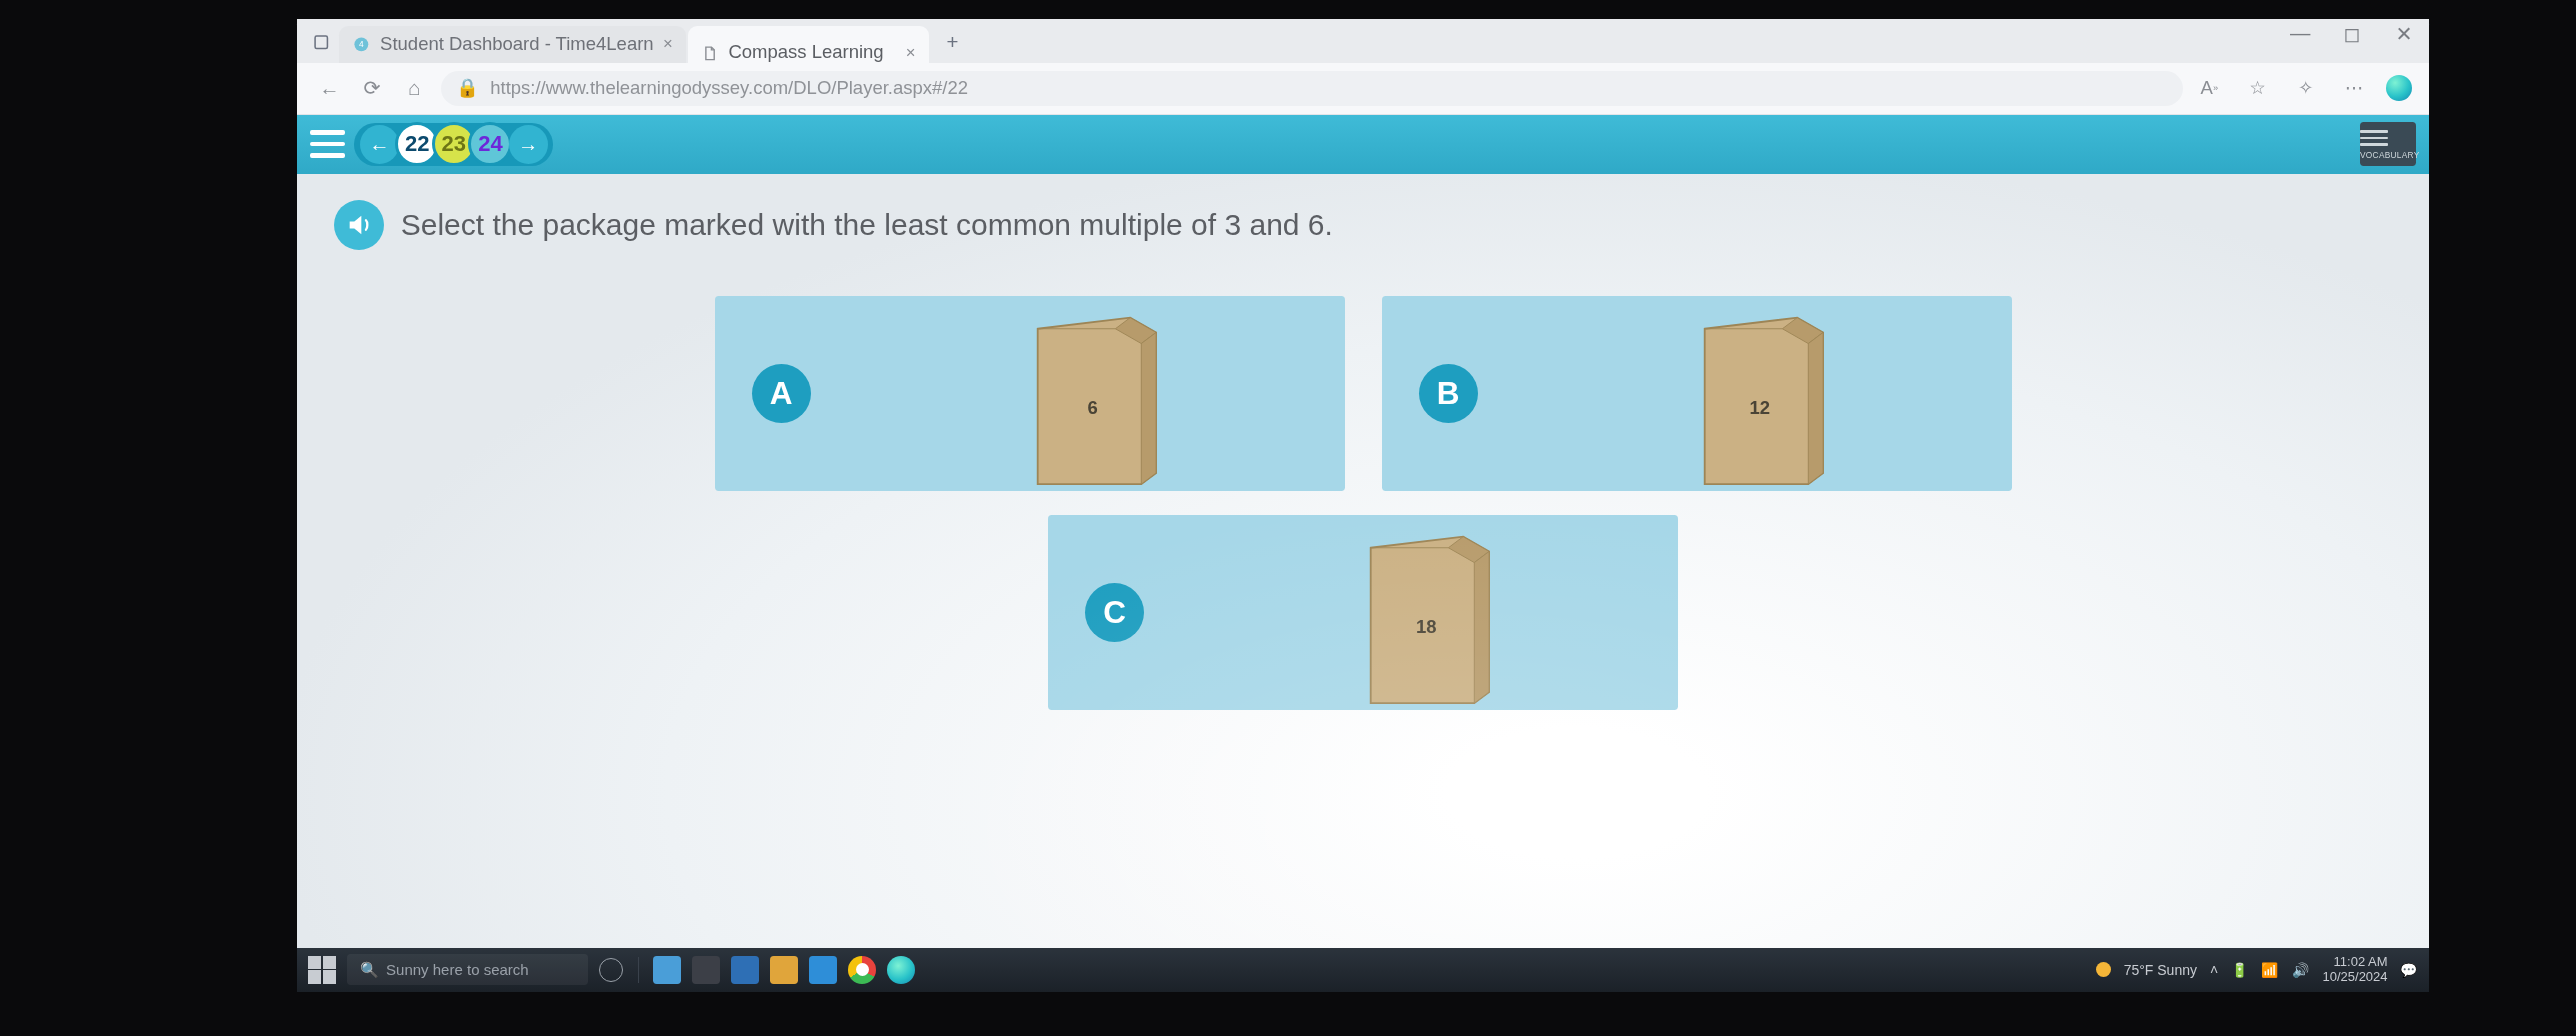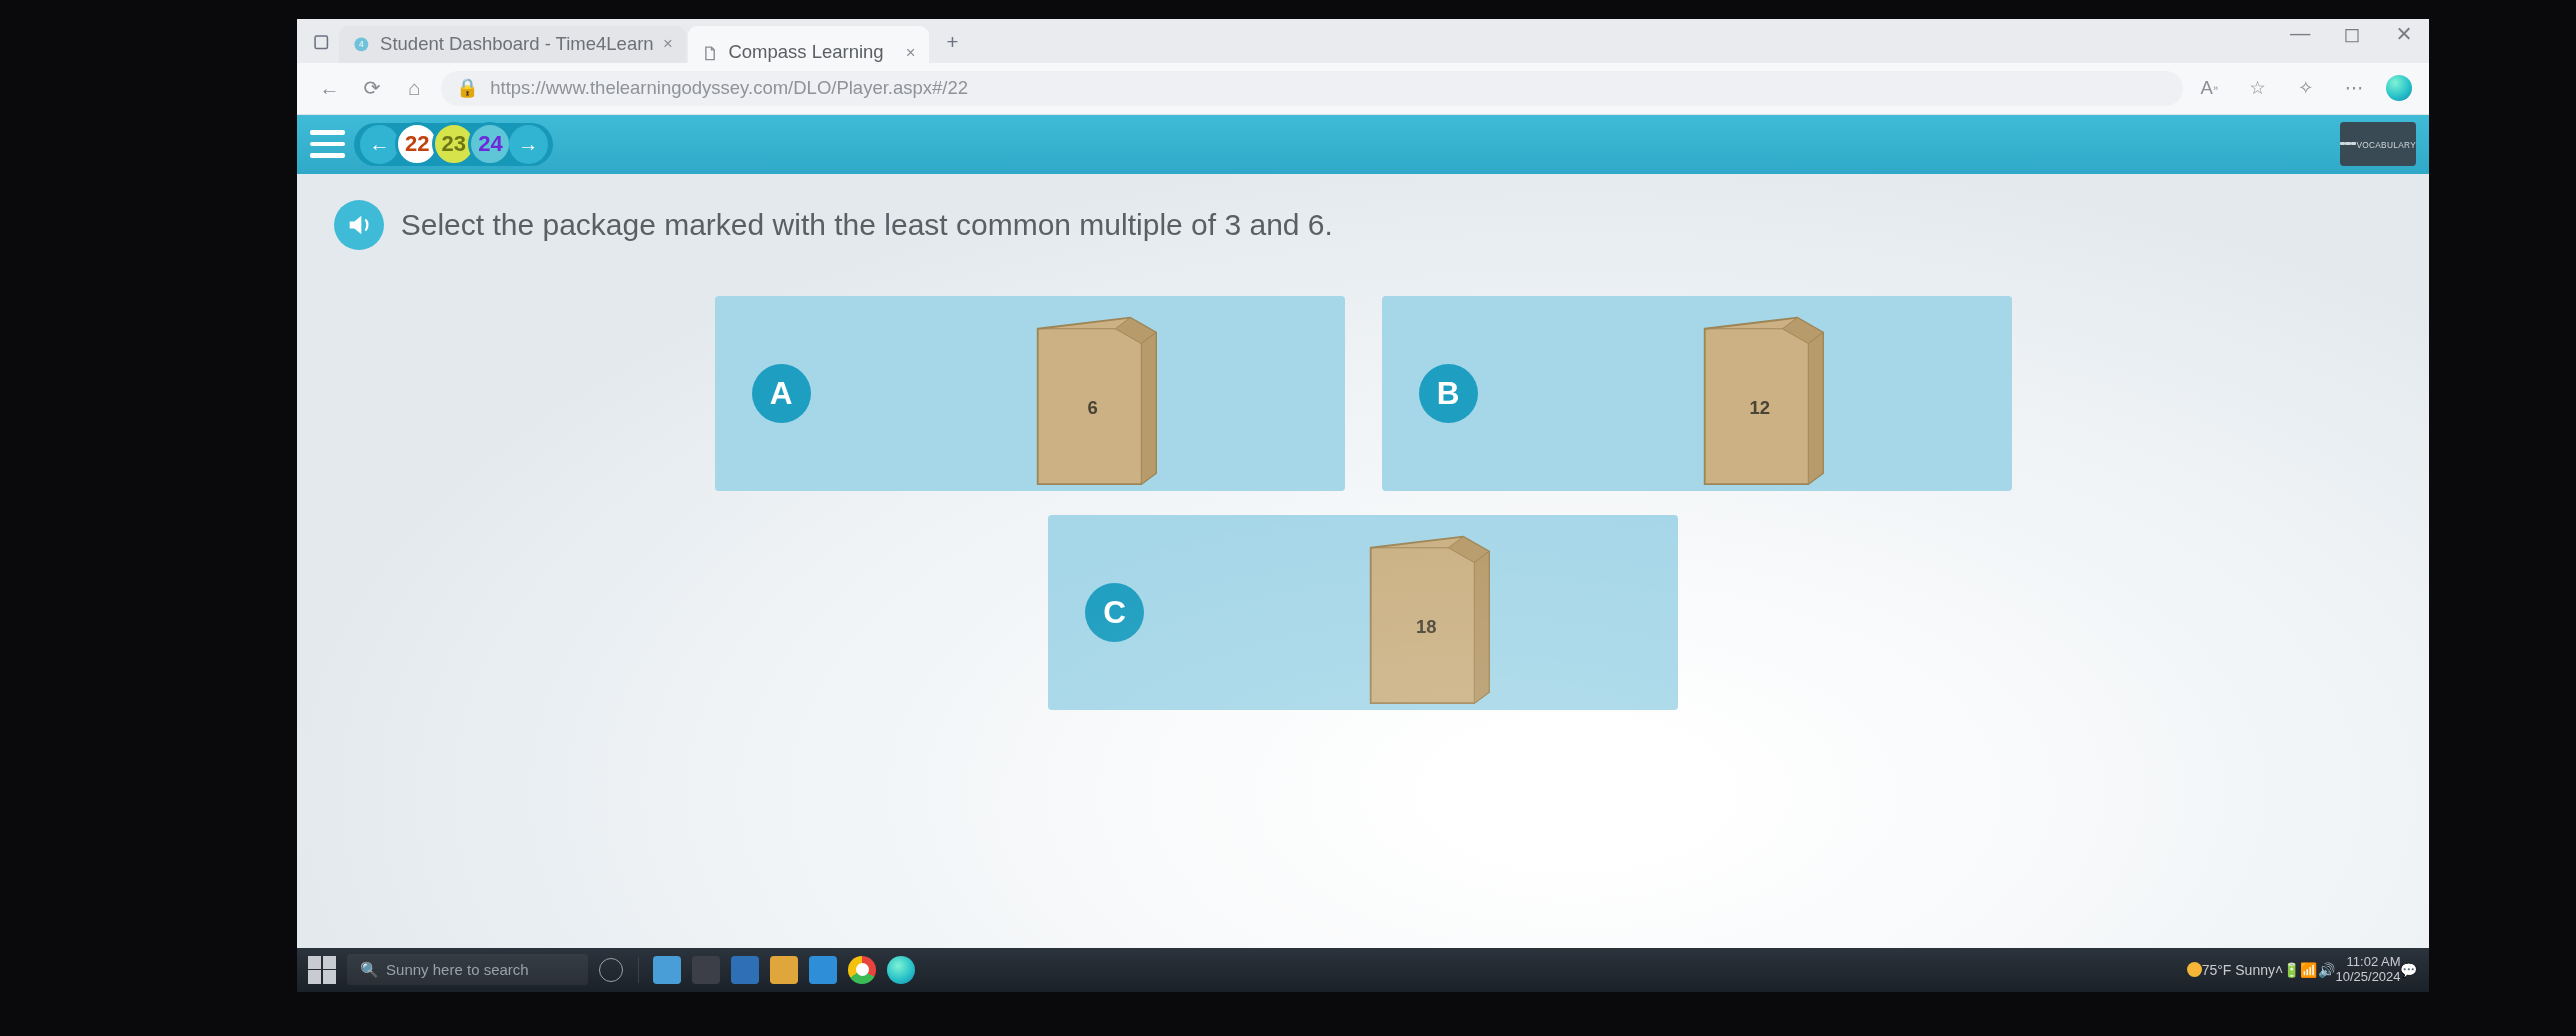--- a/index.html
+++ b/index.html
@@ -130,28 +130,28 @@
     display:flex; align-items:center; justify-content:center;
     color:#fff; font-size:20.4px; font-weight:bold;
   }
   .nav-step {
     width:44px; height:44px; border-radius:50%;
     display:flex; align-items:center; justify-content:center;
     font-size:22px; font-weight:700;
     margin: 0 -3.7px;
     border:3.7px solid #1798b9;
   }
-  .nav-step.white  { background:#fff; color:#c2410c; }
+  .nav-step.white  { background:#fff; color:#0c4a6e; }
   .nav-step.yellow { background:#d6e34a; color:#6d7515; }
   .nav-step.teal   { background:#5fc6d8; color:#6d28d9; }
   .vocab {
     position:absolute; right:13px; top:7.4px;
-    width:76px; height:44px;
+    width:56px; height:44px;
     background:#3a4a55; border-radius:3.7px;
-    display:flex; flex-direction:row; align-items:center; justify-content:center;
+    display:flex; flex-direction:column; justify-content:center;
     color:#cfd8dc; font-size:8.3px; letter-spacing:0.3px;
   }
   .vocab .lines { width:28px; height:2.8px; background:#cfd8dc; margin:1.9px 0; border-radius:0.9px; }
 
   
   .content {
     flex:1;
     background: radial-gradient(1298px 649px at 60% 80%, #ffffff 10%, #eef2f5 70%, #e4e9ed);
     position:relative;
     overflow:hidden;
@@ -224,21 +224,21 @@
     width:28px; height:28px;
     display:grid; grid-template-columns:1fr 1fr; grid-template-rows:1fr 1fr; gap:1.9px;
   }
   .taskbar .start span { background:#c8ccd2; }
   .taskbar .search {
     display:flex; align-items:center; gap:7.4px;
     background: rgba(255,255,255,0.06);
     height:31.5px; padding:0 13px; border-radius:3.7px;
     min-width:241px; color:#9aa1a9;
   }
-  .taskbar .tray { margin-left:auto; display:flex; align-items:center; font-size:14px; }
+  .taskbar .tray { margin-left:auto; display:flex; align-items:center; gap:13px; font-size:14px; }
   .taskbar .weather-dot { width:15px; height:15px; border-radius:50%; background:#f5b638; }
   .taskbar .clock { text-align:right; line-height:1.1; font-size:13px; }
   .taskbar .app-ico { width:28px; height:28px; border-radius:3.7px; background:#2e6fb5; }
   .taskbar .app-ico.g1{background:#4a9ed8;}
   .taskbar .app-ico.g2{background:#2e6fb5;}
   .taskbar .app-ico.g3{background:#e0a53b;}
   .taskbar .app-ico.g4{background:#2e8ed8;}
   .taskbar .app-ico.g5{background:#3c3f47;}
   .taskbar .app-ico.chrome{
     background: conic-gradient(#e8433d 0 33%, #3cba54 33% 66%, #f4c20d 66% 100%);

